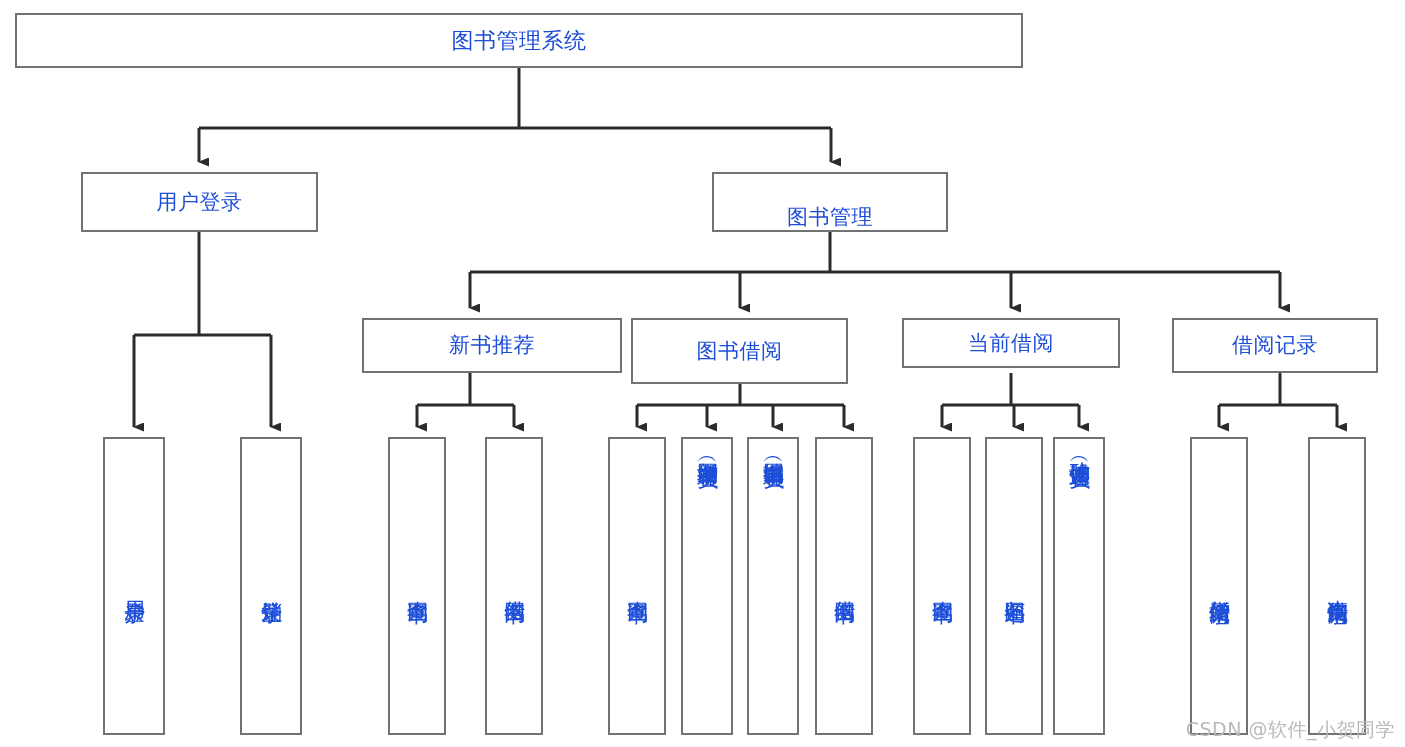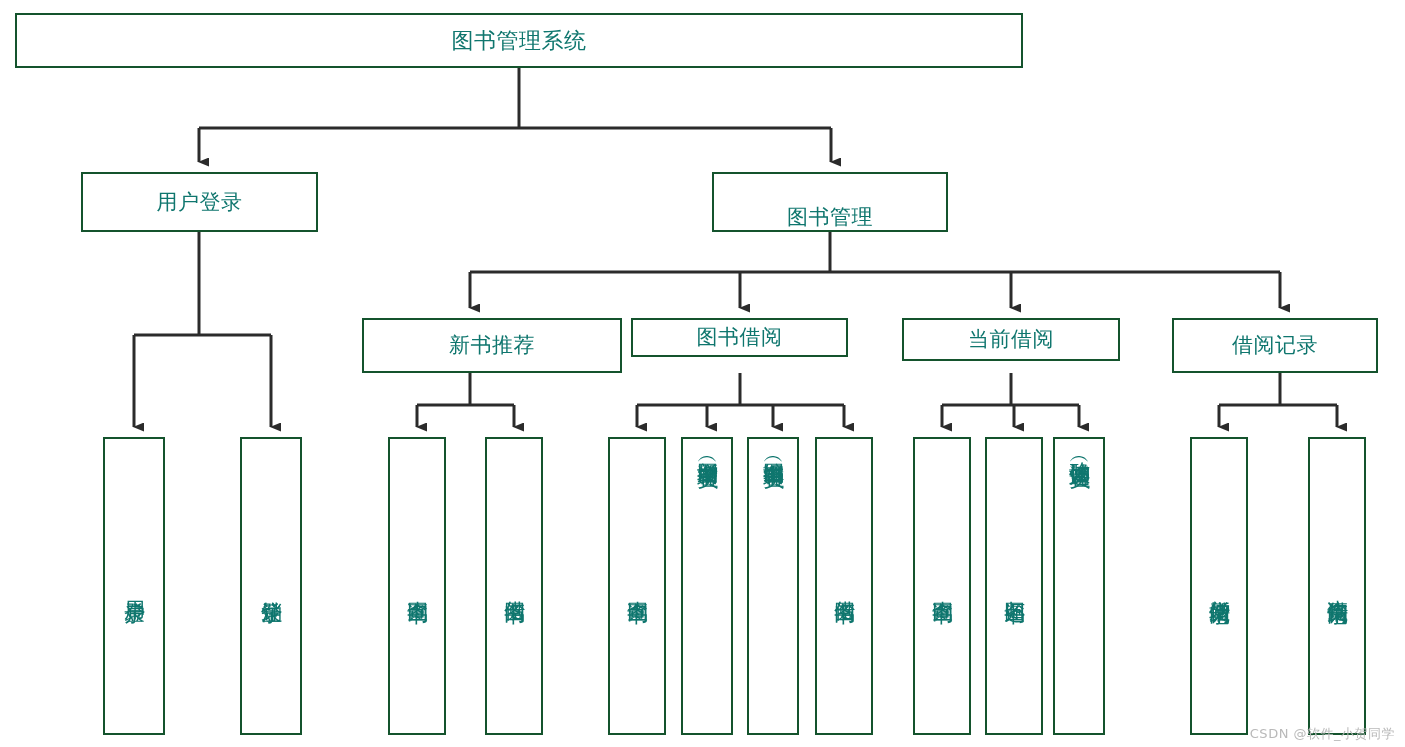--- a/index.html
+++ b/index.html
@@ -22,25 +22,25 @@
     position: absolute;
     left: 0;
     top: 0;
     width: 1405px;
     height: 747px;
   }
   .node {
     position: absolute;
     box-sizing: border-box;
     background: #ffffff;
-    border: 2px solid #14532d;
+    border: 2px solid #737373;
     display: flex;
     align-items: center;
     justify-content: center;
-    color: #0f766e;
+    color: #1d4ed8;
   }
   .node-label {
     display: block;
     text-align: center;
     line-height: 1.25;
     white-space: nowrap;
   }
   .node.horizontal .node-label {
     font-size: 21px;
     letter-spacing: 0.5px;
@@ -63,21 +63,21 @@
     text-align: left;
   }
   .node.leaf.center-text {
     align-items: center;
     padding-top: 0;
   }
   .watermark {
     position: absolute;
     right: 10px;
     bottom: 4px;
-    font-size: 13px;
+    font-size: 19px;
     color: #b9b9b9;
     letter-spacing: 0.5px;
     white-space: nowrap;
     user-select: none;
     text-align: right;
   }
 </style>
 </head>
 <body>
 
@@ -157,25 +157,25 @@
   </div>
 
   <div class="node horizontal" style="left:712px; top:172px; width:236px; height:60px;align-items:flex-end;">
     <span class="node-label">图书管理</span>
   </div>
 
   <div class="node horizontal" style="left:362px; top:318px; width:260px; height:55px;">
     <span class="node-label">新书推荐</span>
   </div>
 
-  <div class="node horizontal" style="left:631px; top:318px; width:217px; height:39px;">
+  <div class="node horizontal" style="left:631px; top:318px; width:217px; height:66px;">
     <span class="node-label">图书借阅</span>
   </div>
 
-  <div class="node horizontal" style="left:902px; top:318px; width:218px; height:43px;">
+  <div class="node horizontal" style="left:902px; top:318px; width:218px; height:50px;">
     <span class="node-label">当前借阅</span>
   </div>
 
   <div class="node horizontal" style="left:1172px; top:318px; width:206px; height:55px;">
     <span class="node-label">借阅记录</span>
   </div>
 
   <div class="node leaf center-text" style="left:103px; top:437px; width:62px; height:298px;">
     <span class="node-label">用户登录</span>
   </div>

